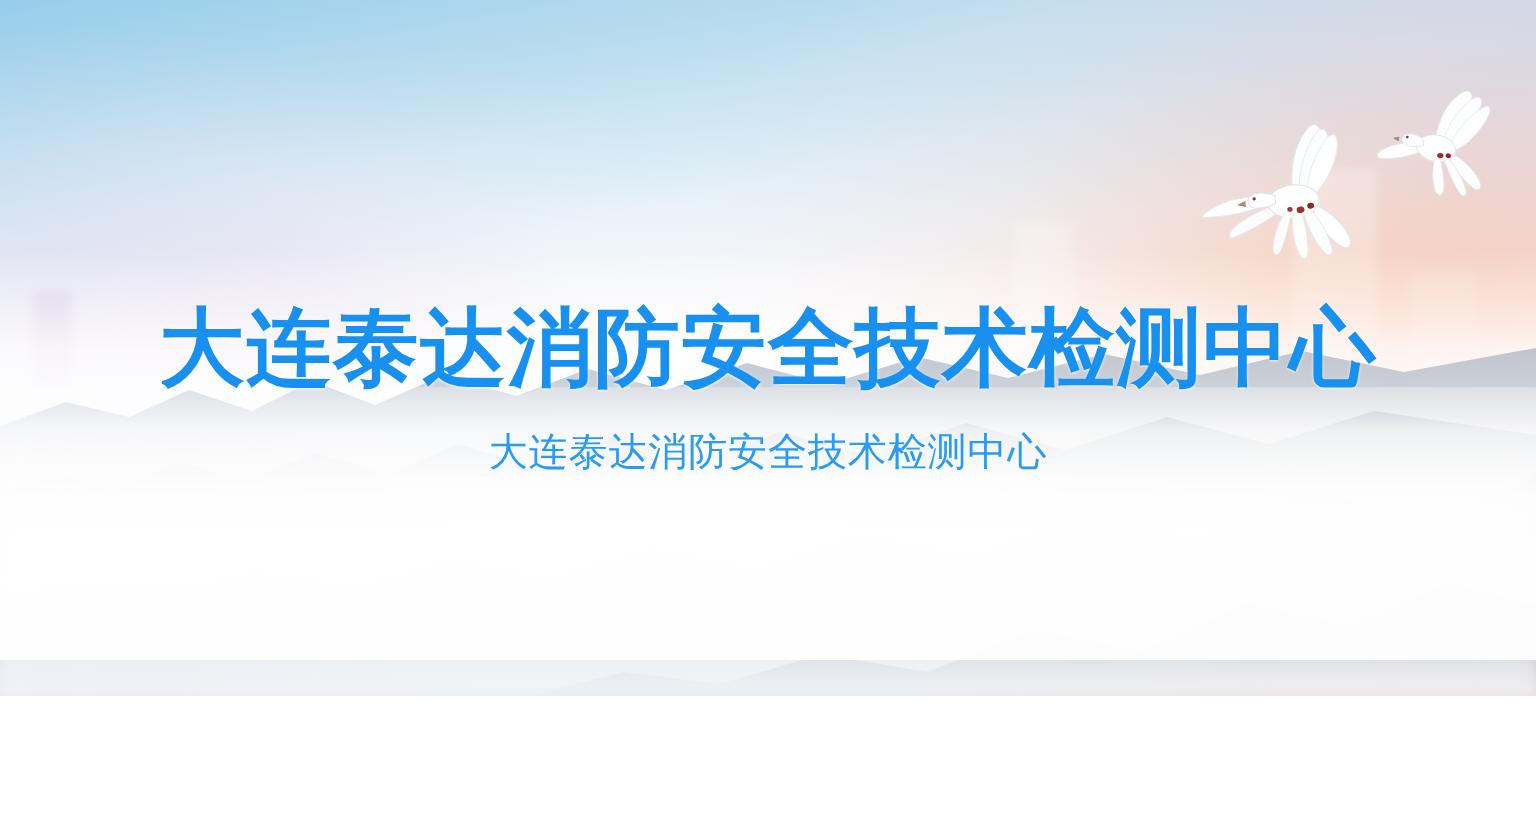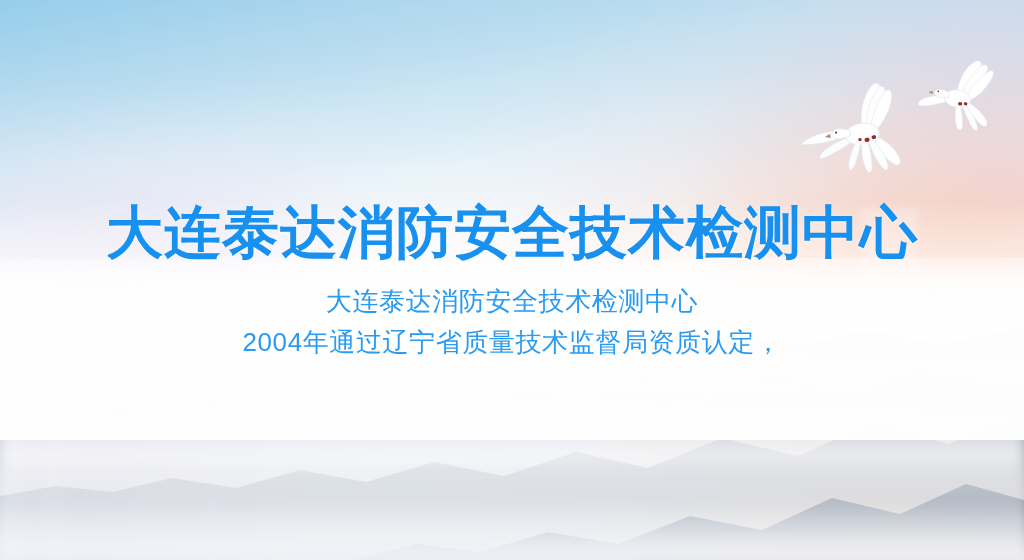--- a/index.html
+++ b/index.html
@@ -8,21 +8,21 @@
     padding: 0;
     background: #ffffff;
   }
   body {
     font-family: "Liberation Sans", "DejaVu Sans", sans-serif;
   }
 
   #banner {
     position: relative;
     width: 1024px;
-    height: 560px;
+    height: 464px;
     overflow: hidden;
     background: #4c1d95;
     user-select: none;
   }
 
   
 
   .bg-layer {
     position: absolute;
     inset: 0;
@@ -352,16 +352,15 @@
       </g>
     </svg>
   </div>
 
   <div class="text-plate"></div>
 
   <h1 class="headline">大连泰达消防安全技术检测中心</h1>
 
   <div class="paragraph">
     <span class="line">大连泰达消防安全技术检测中心</span>
-    <span class="line">2004年通过辽宁省质量技术监督局资质认定，</span>
   </div>
 
 </div>
 
 </body></html>

